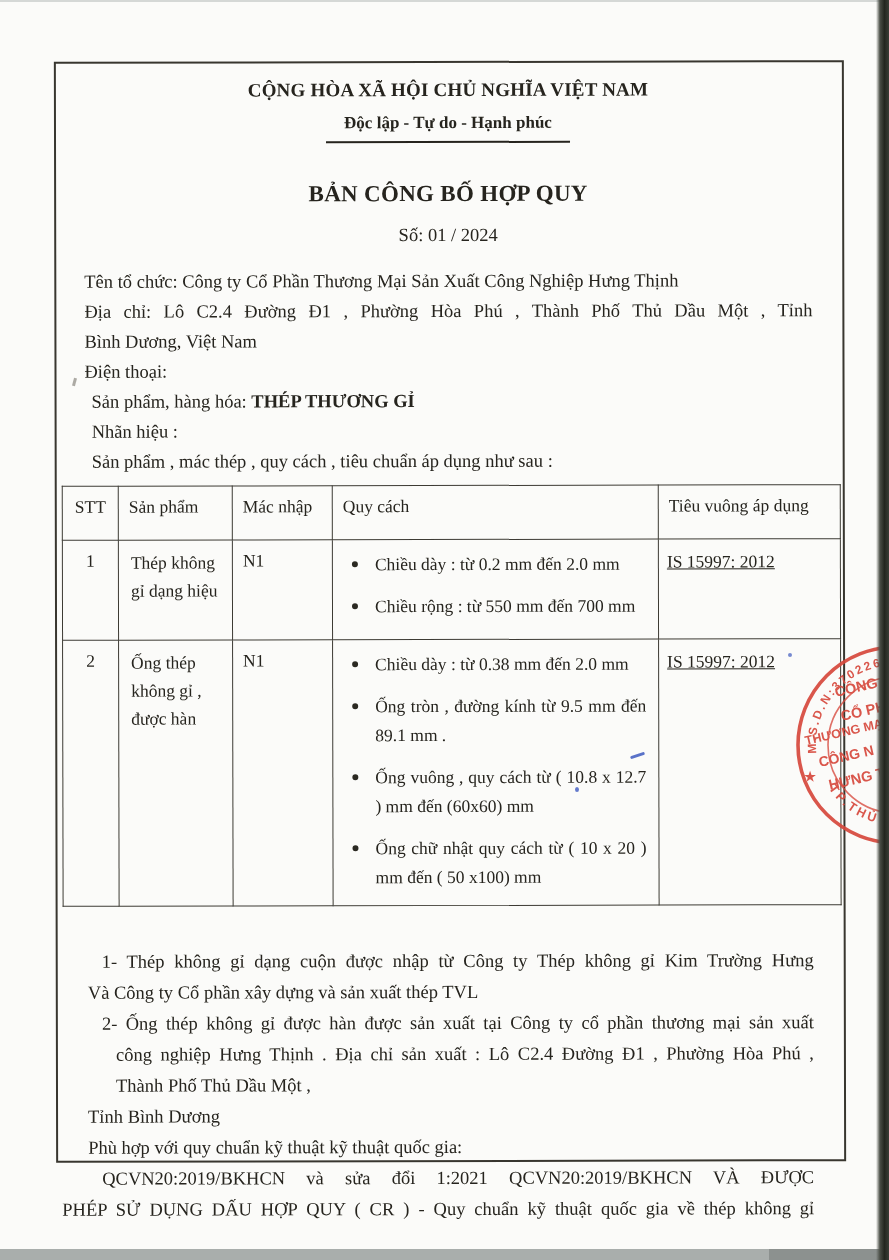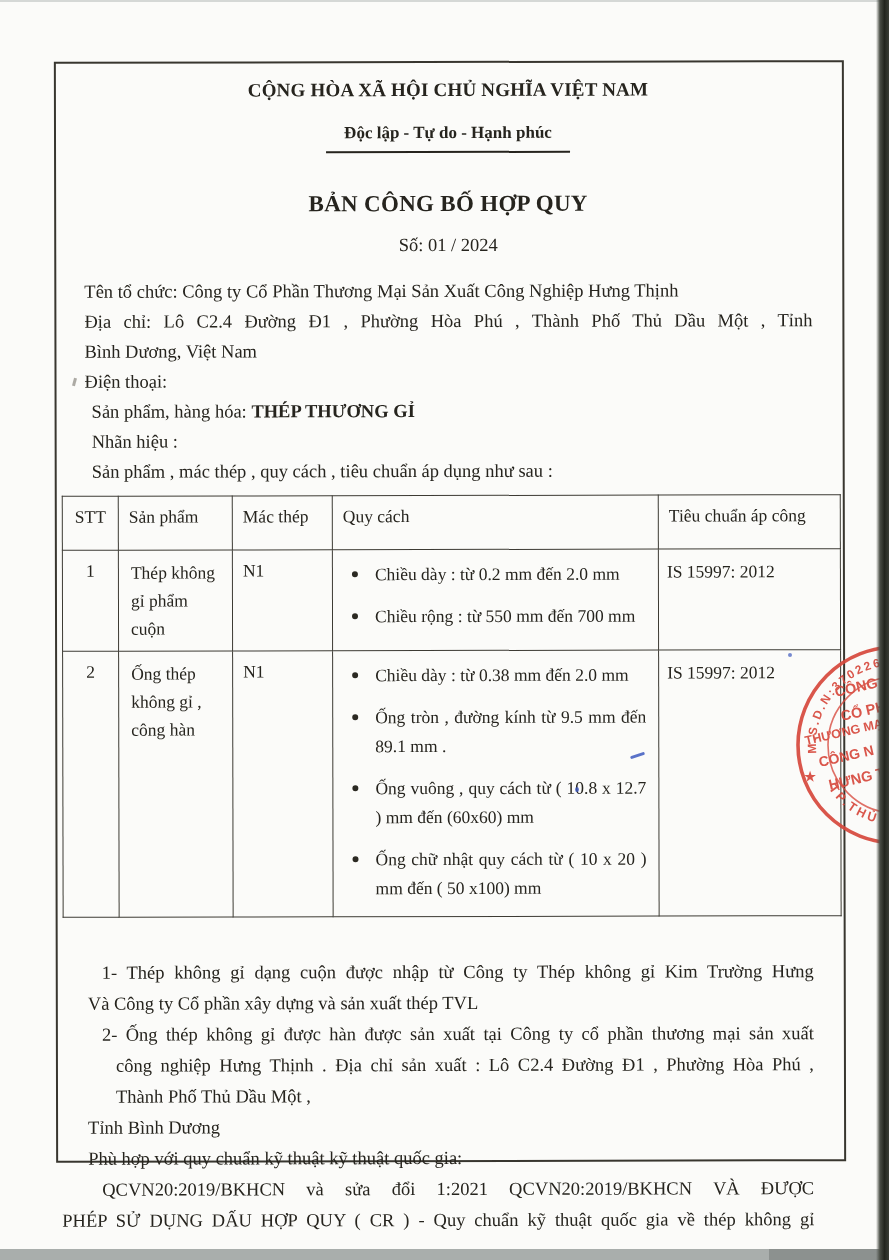--- a/index.html
+++ b/index.html
@@ -19,42 +19,42 @@
     position:absolute;left:55px;top:61px;width:790px;height:1101px;
     border:2px solid #38362f;box-sizing:border-box;
     transform:rotate(-0.12deg);
     z-index:1;
   }
   .inner{padding:12px 30px 0 28px;font-size:18.5px;line-height:30px;}
 
   .nat-header{text-align:center;}
   .nat-line1{font-weight:bold;font-size:19px;letter-spacing:.2px;}
   .nat-line2{display:inline-block;font-weight:bold;font-size:17px;
-    border-bottom:2px solid #26241e;padding:0 18px 3px 18px;margin-top:13px;}
+    border-bottom:2px solid #26241e;padding:0 18px 3px 18px;margin-top:3px;}
 
   .doc-title{text-align:center;font-weight:bold;font-size:23px;margin-top:36px;letter-spacing:.3px;}
   .doc-number{text-align:center;font-size:18.5px;margin-top:11px;}
 
   .info{margin-top:16px;}
   .line{min-height:30px;}
   .stretch{text-align:justify;text-align-last:justify;}
   .ind-sm{margin-left:7px;}
   .bold{font-weight:bold;}
 
   table.ptable{border-collapse:collapse;table-layout:fixed;width:778px;
     margin:9px 0 0 -23px;font-size:17.5px;line-height:28px;}
   table.ptable th,table.ptable td{
     border:1.6px solid #3d3b34;vertical-align:top;text-align:left;
     font-weight:normal;padding:6px 10px;box-sizing:border-box;}
   .c-stt{text-align:center !important;}
   .c-grade{text-align:right;}
   th{height:54px;}
   .cell-product{text-align:justify;padding:8px 12px !important;}
   .cell-specs{padding:10px 12px 0 8px !important;}
-  .cell-std{padding:8px 8px !important;}
+  .cell-std{padding:8px 8px !important;text-decoration:underline;}
   .r1 td{height:100px;}
   .r2 td{height:242px;}
   .spec{position:relative;padding-left:34px;text-align:justify;margin-bottom:13px;line-height:29px;}
   .spec .dot{position:absolute;left:11px;top:11px;width:6px;height:6px;border-radius:50%;background:#2b2922;}
 
   .notes{margin-top:40px;line-height:31px;font-size:18.5px;}
   .n-ind1{margin-left:16px;}
   .n-ind2{margin-left:30px;}
   .n-ind0{margin-left:2px;}
   .n-out{margin-left:-24px;}
@@ -96,39 +96,39 @@
         <col style="width:56px">
           <col style="width:114px">
           <col style="width:100px">
           <col style="width:326px">
           <col style="width:182px">
       </colgroup>
       <thead>
         <tr>
           <th class="c-stt">STT</th>
           <th>Sản phẩm</th>
-          <th>Mác thép</th>
+          <th>Mác nhập</th>
           <th>Quy cách</th>
-          <th>Tiêu chuẩn áp công</th>
+          <th>Tiêu vuông áp dụng</th>
         </tr>
       </thead>
       <tbody>
         <tr class="r1">
           <td class="c-stt">1</td>
-          <td class="cell-product">Thép không gỉ phẩm cuộn</td>
+          <td class="cell-product">Thép không gỉ dạng hiệu</td>
           <td class="c-grade">N1</td>
           <td class="cell-specs">
             <div class="spec"><span class="dot"></span><span>Chiều dày : từ 0.2 mm đến 2.0 mm</span></div>
             <div class="spec"><span class="dot"></span><span>Chiều rộng : từ 550 mm đến 700 mm</span></div>
           </td>
           <td class="cell-std">IS 15997: 2012</td>
         </tr>
         <tr class="r2">
           <td class="c-stt">2</td>
-          <td class="cell-product">Ống thép không gỉ , công hàn</td>
+          <td class="cell-product">Ống thép không gỉ , được hàn</td>
           <td class="c-grade">N1</td>
           <td class="cell-specs">
             <div class="spec"><span class="dot"></span><span>Chiều dày : từ 0.38 mm đến 2.0 mm</span></div>
             <div class="spec"><span class="dot"></span><span>Ống tròn , đường kính từ 9.5 mm đến 89.1 mm .</span></div>
             <div class="spec"><span class="dot"></span><span>Ống vuông , quy cách từ ( 10.8 x 12.7 ) mm đến (60x60) mm</span></div>
             <div class="spec"><span class="dot"></span><span>Ống chữ nhật quy cách từ ( 10 x 20 ) mm đến ( 50 x100) mm</span></div>
           </td>
           <td class="cell-std">IS 15997: 2012</td>
         </tr>
       </tbody>

